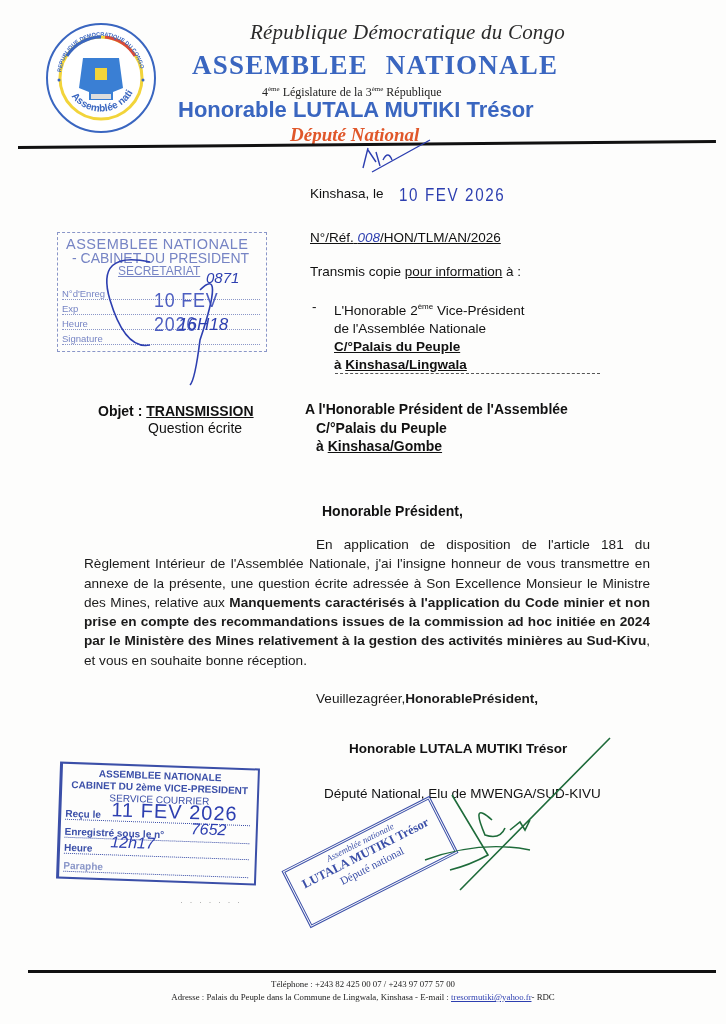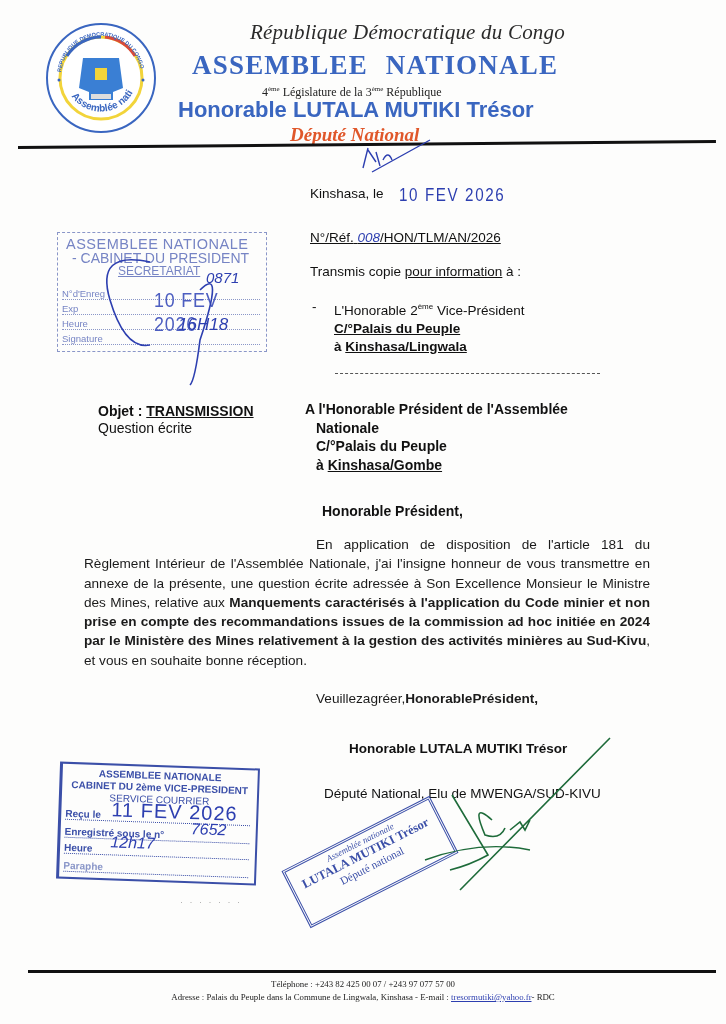--- a/index.html
+++ b/index.html
@@ -32,21 +32,21 @@
   .stamp1 { left:57px; top:232px; width:208px; height:118px; border:1.5px dashed #8a96c8; color:#7684c4; }
   .stamp1 .t1 { position:absolute; left:8px; top:3px; font-size:14.5px; letter-spacing:0.5px; }
   .stamp1 .t2 { position:absolute; left:14px; top:17px; font-size:14px; }
   .stamp1 .t3 { position:absolute; left:60px; top:31px; font-size:12px; text-decoration:underline; }
   .stamp1 .row { position:absolute; left:4px; font-size:9.5px; width:198px; border-bottom:1px dotted #8a96c8; }
   .stamp1 .big { position:absolute; left:96px; top:55px; font-size:21px; color:#4d5ec0; letter-spacing:1px; transform:scaleX(0.85); transform-origin:left; }
   .stamp1 .hw { position:absolute; color:#2d3fb0; font-style:italic; font-size:15px; }
   
   .objet { left:98px; top:403px; font-size:14px; line-height:17px; }
   .objet b { font-weight:bold; }
-  .objet .sub { }
+  .objet .sub { margin-left:50px; }
   .addr { left:305px; top:400px; font-size:14px; font-weight:bold; line-height:18.5px; }
   .addr .ind { margin-left:11px; }
   .salut { left:322px; top:503px; font-size:14px; font-weight:bold; }
   
   .para { left:84px; top:535px; width:566px; font-size:13.6px; line-height:19.3px; text-align:justify; color:#1b1b1b; }
   .para .first { text-indent:232px; }
   .para b { font-weight:bold; }
   .para2 { left:84px; top:689px; width:566px; font-size:13.6px; line-height:19.3px; color:#1b1b1b; }
   .para2 .l1 { display:flex; justify-content:flex-start; margin-left:232px; }
   .sig-name { left:349px; top:741px; font-size:13.5px; font-weight:bold; }
@@ -100,20 +100,21 @@
 <div class="abs date-stamp">10 FEV 2026</div>
 
 <div class="abs ref"><span>N°/Réf.</span> <span class="hand">008</span><span>/HON/TLM/AN/2026</span></div>
 
 <div class="abs copy"><span>Transmis copie </span><u>pour information</u><span> à :</span></div>
 
 <div class="abs cc">
   <span class="dash">-</span>
   <div class="body">
     <div><span>L'Honorable 2</span><sup>ème</sup><span> Vice-Président</span></div>
+    <div>de l'Assemblée Nationale</div>
     <div><b><u>C/°Palais du Peuple</u></b></div>
     <div><b><span>à </span><u>Kinshasa/Lingwala</u></b></div>
   </div>
 </div>
 <div class="abs dotline"></div>
 
 <div class="abs stamp1">
   <div class="t1">ASSEMBLEE NATIONALE</div>
   <div class="t2">- CABINET DU PRESIDENT</div>
   <div class="t3">SECRETARIAT</div>
@@ -125,21 +126,20 @@
   <div class="big">10 FEV 2026</div>
   <div class="hw" style="left:120px;top:82px;font-size:17px">16H18</div>
 </div>
 
 <div class="abs objet">
   <div><b>Objet : </b><b><u>TRANSMISSION</u></b></div>
   <div class="sub">Question écrite</div>
 </div>
 <div class="abs addr">
   <div>A l'Honorable Président de l'Assemblée</div>
-  <div class="ind">Nationale</div>
   <div class="ind">C/°Palais du Peuple</div>
   <div class="ind"><span>à </span><u>Kinshasa/Gombe</u></div>
 </div>
 <div class="abs salut">Honorable Président,</div>
 
 <div class="abs para">
   <div class="first"><span>En application de disposition de l'article 181 du Règlement Intérieur de l'Assemblée Nationale, j'ai l'insigne honneur de vous transmettre en annexe de la présente, une question écrite adressée à Son Excellence Monsieur le Ministre des Mines, relative aux </span><b>Manquements caractérisés à l'application du Code minier et non prise en compte des recommandations issues de la commission ad hoc initiée en 2024 par le Ministère des Mines relativement à la gestion des activités minières au Sud-Kivu</b><span>, et vous en souhaite bonne réception.</span></div>
 </div>
 <div class="abs para2">
   <div class="l1">

